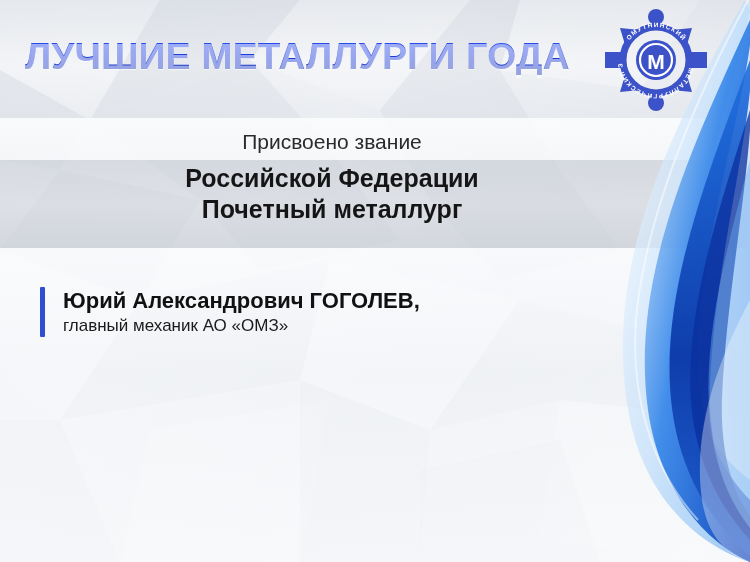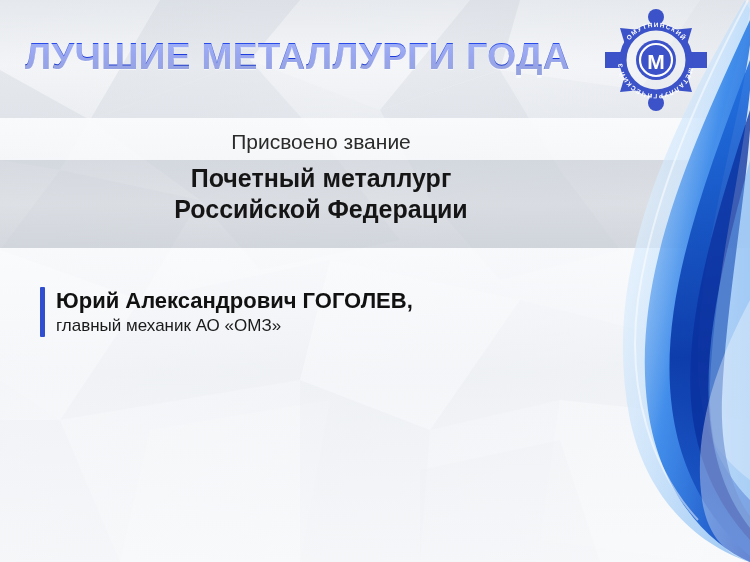--- a/index.html
+++ b/index.html
@@ -78,21 +78,21 @@
     top: 8px;
     right: 42px;
     width: 104px;
     height: 104px;
   }
   .logo svg { display: block; }
 
   
   .award {
     position: absolute;
-    left: 1px;
+    left: 12px;
     top: 128px;
     width: 640px;
     text-align: center;
   }
   .award-kicker {
     font-size: 21px;
     font-weight: normal;
     color: #2b2b2b;
     line-height: 1.3;
     margin: 0 0 8px 0;
@@ -106,21 +106,21 @@
   }
   .award-title span { display: block; }
 
   
   .honoree {
     position: absolute;
     left: 40px;
     top: 287px;
     display: flex;
     align-items: stretch;
-    gap: 11px;
+    gap: 18px;
   }
   .accent-bar {
     width: 5px;
     background: #2f4fd0;
     border-radius: 1px;
     flex: 0 0 auto;
   }
   .honoree-text { padding-top: 1px; }
   .honoree-name {
     font-size: 22px;
@@ -250,22 +250,22 @@
       <g fill="#ffffff" font-family="'Liberation Sans', sans-serif" font-size="6.4" font-weight="bold" letter-spacing="1.2">
         <text><textPath href="#arcTop" startOffset="20%">ОМУТНИНСКИЙ</textPath></text>
         <text><textPath href="#arcBot" startOffset="7%">МЕТАЛЛУРГИЧЕСКИЙ ЗАВОД</textPath></text>
       </g>
     </svg>
   </div>
 
   <div class="award">
     <p class="award-kicker">Присвоено звание</p>
     <div class="award-title">
+      <span>Российской Федерации</span>
       <span>Почетный металлург</span>
-      <span>Российской Федерации</span>
     </div>
   </div>
 
   <div class="honoree">
     <div class="accent-bar"></div>
     <div class="honoree-text">
       <p class="honoree-name">Юрий Александрович ГОГОЛЕВ,</p>
       <p class="honoree-role">главный механик АО «ОМЗ»</p>
     </div>
   </div>

